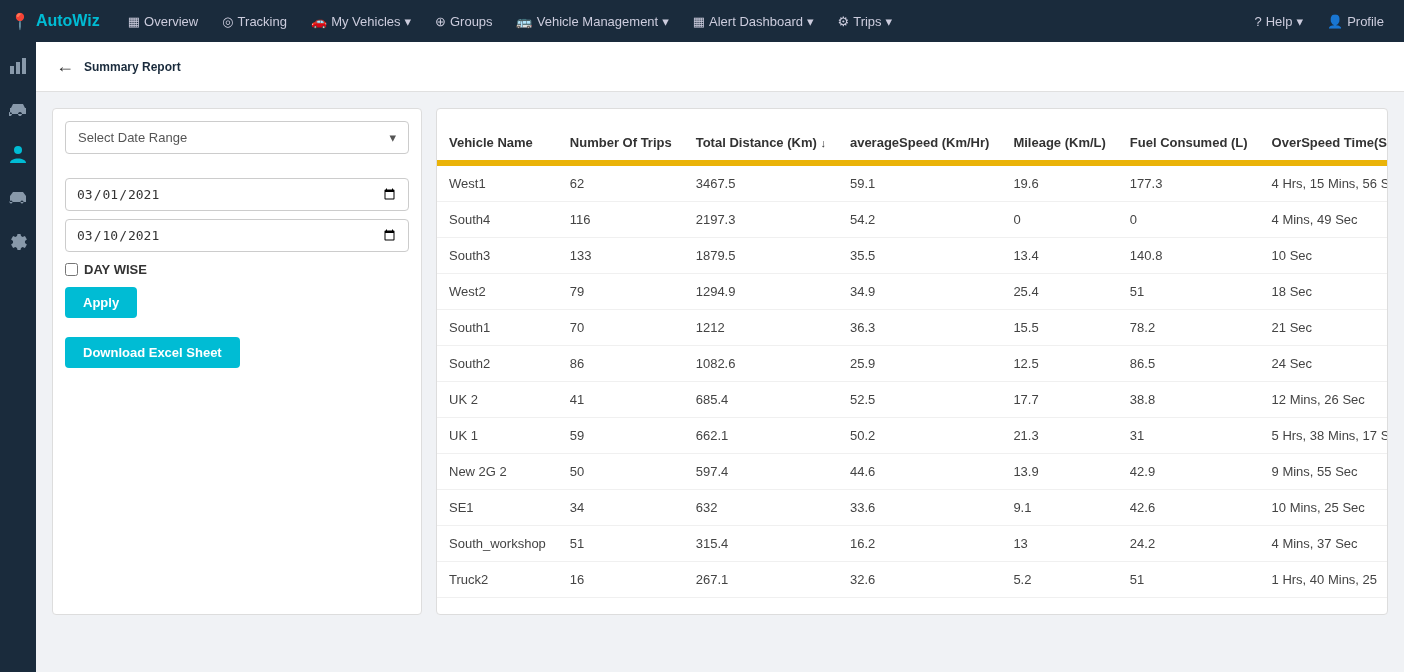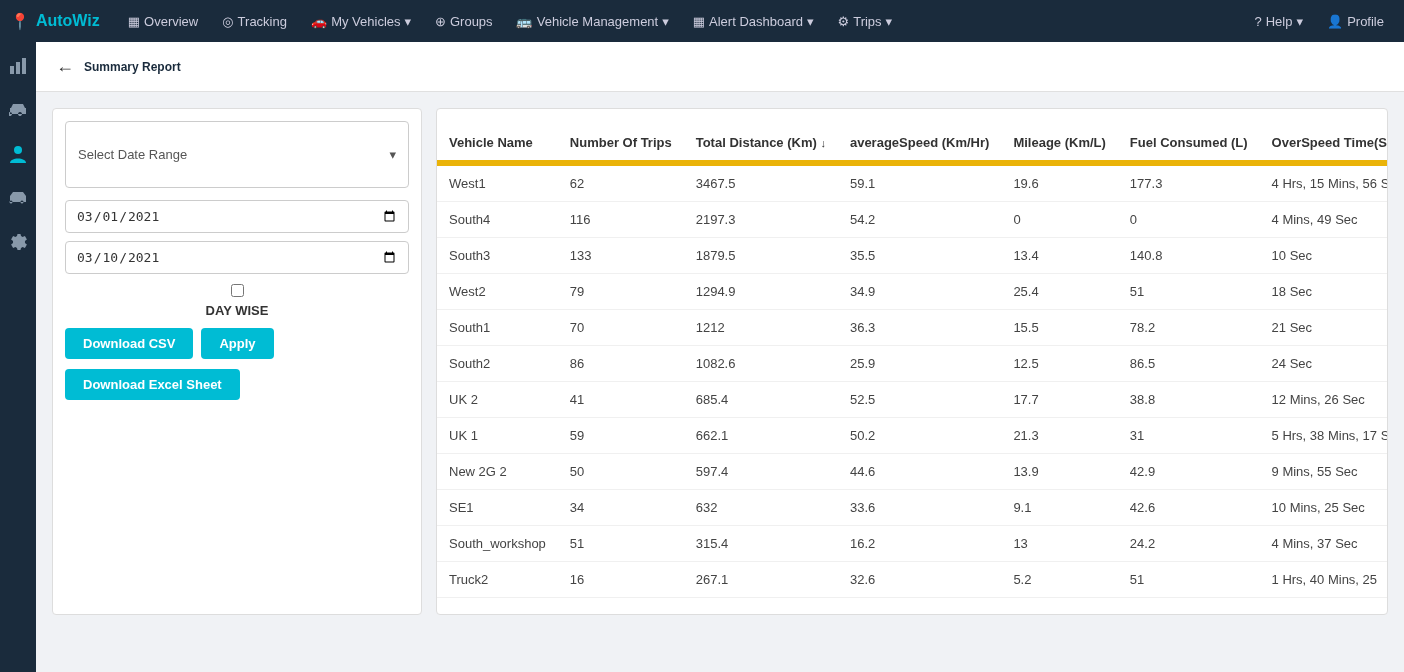--- a/index.html
+++ b/index.html
@@ -62,47 +62,46 @@
     }
 
     
     .left-panel {
       width: 370px; min-width: 370px;
       background: #fff; border: 1px solid #ddd; border-radius: 4px;
       padding: 12px; margin-right: 14px;
     }
     .date-range-select {
       display: flex; align-items: center; justify-content: space-between;
-      border: 1px solid #ccc; border-radius: 4px; padding: 25px 12px;
+      border: 1px solid #ccc; border-radius: 4px; padding: 8px 12px;
       cursor: pointer; font-size: 13px; color: #555;
-      margin-bottom: 12px;
+      margin-bottom: 24px;
     }
     .date-input-row { margin-bottom: 8px; }
     .date-input-row input[type="date"] {
       width: 100%; border: 1px solid #ccc; border-radius: 4px;
       padding: 7px 10px; font-size: 13px; color: #333;
     }
     .day-wise-row {
       display: flex; align-items: center; gap: 6px;
       margin: 10px 0;
-      flex-direction: column;
     }
     .day-wise-row label { font-size: 13px; color: #333; font-weight: bold; }
     .btn-row {
       display: flex; gap: 8px; margin-top: 4px;
     }
     .btn-primary {
       background: #00bcd4; color: #fff; border: none;
       border-radius: 4px; padding: 8px 18px; cursor: pointer;
       font-size: 13px; font-weight: bold;
     }
     .btn-excel {
       background: #00bcd4; color: #fff; border: none;
       border-radius: 4px; padding: 8px 18px; cursor: pointer;
-      font-size: 13px; font-weight: bold; margin-top: 10px;
+      font-size: 13px; font-weight: bold; margin-top: 19px;
       display: block;
     }
 
     
     .right-panel {
       flex: 1; background: #fff; border: 1px solid #ddd;
       border-radius: 4px; padding: 16px 0;
       overflow: hidden;
     }
     .report-title {
@@ -243,21 +242,20 @@
         <div class="date-input-row">
           <input type="date" value="2021-03-10" style="">
         </div>
 
         <div class="day-wise-row">
           <input type="checkbox" style="">
           <label>DAY WISE</label>
         </div>
 
         <div class="btn-row">
-          <button class="btn-primary">Download CSV</button>
           <button class="btn-primary">Apply</button>
         </div>
         <button class="btn-excel">Download Excel Sheet</button>
       </div>
 
       <div class="right-panel">
 
         <div class="table-wrapper">
           <table>
             <thead>

